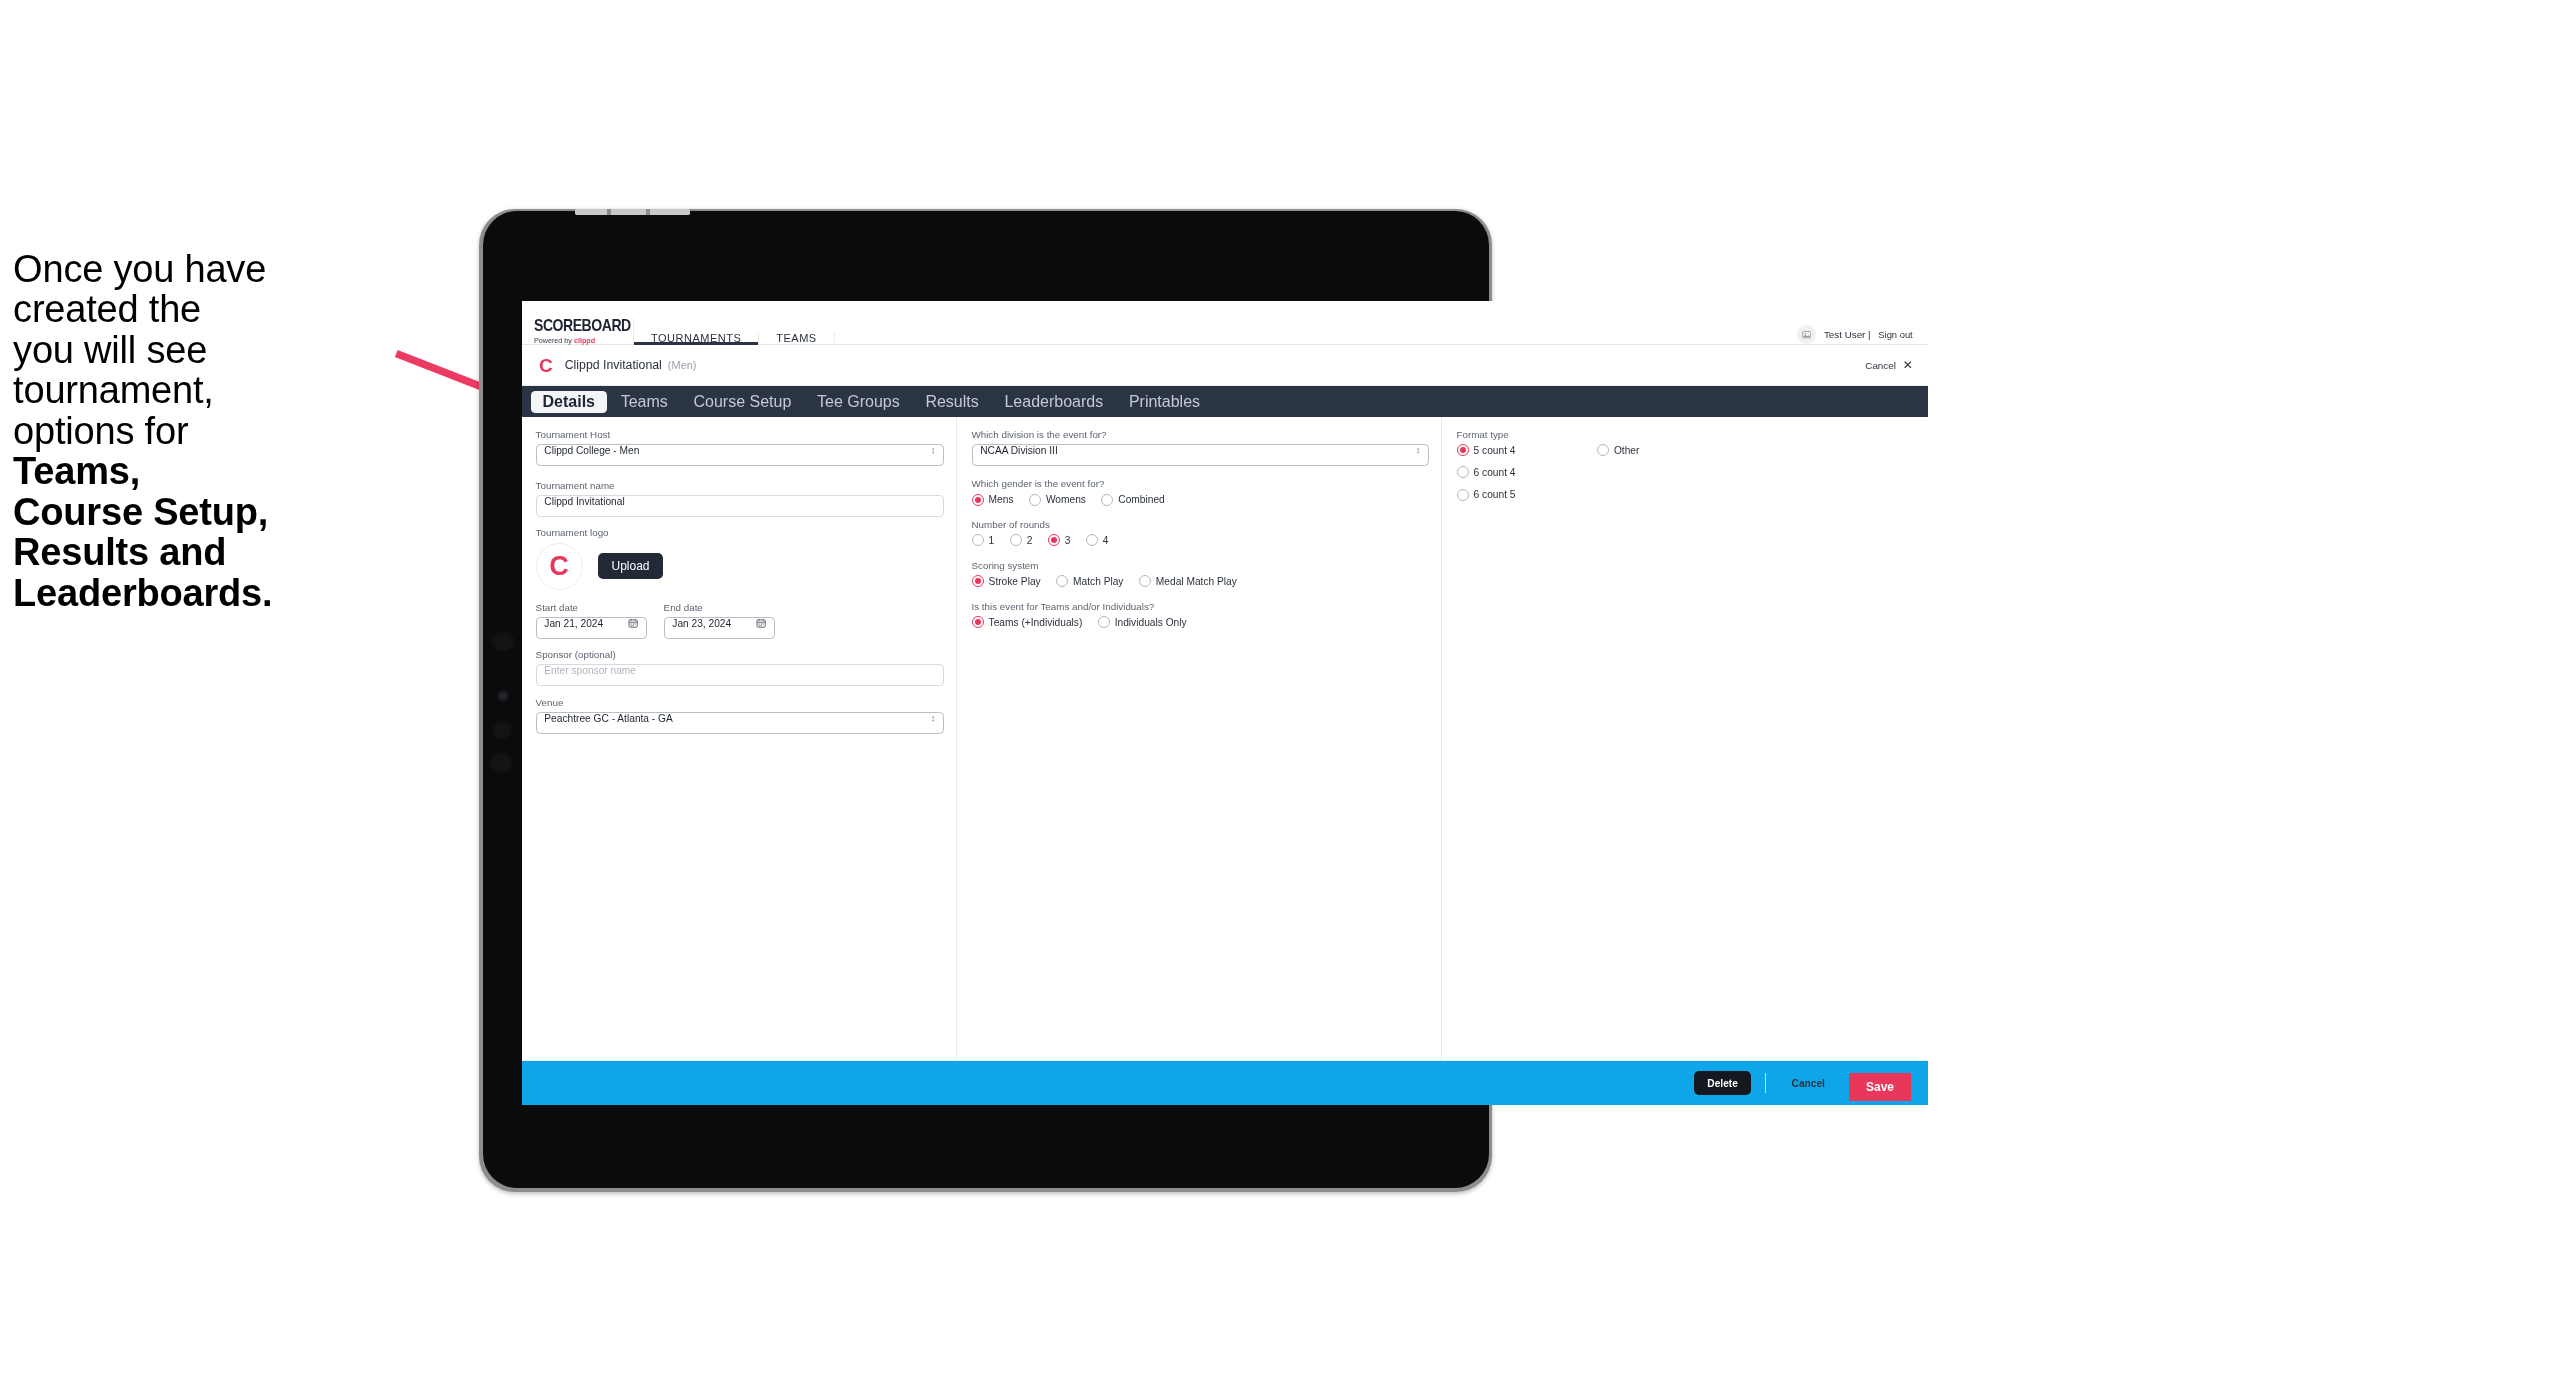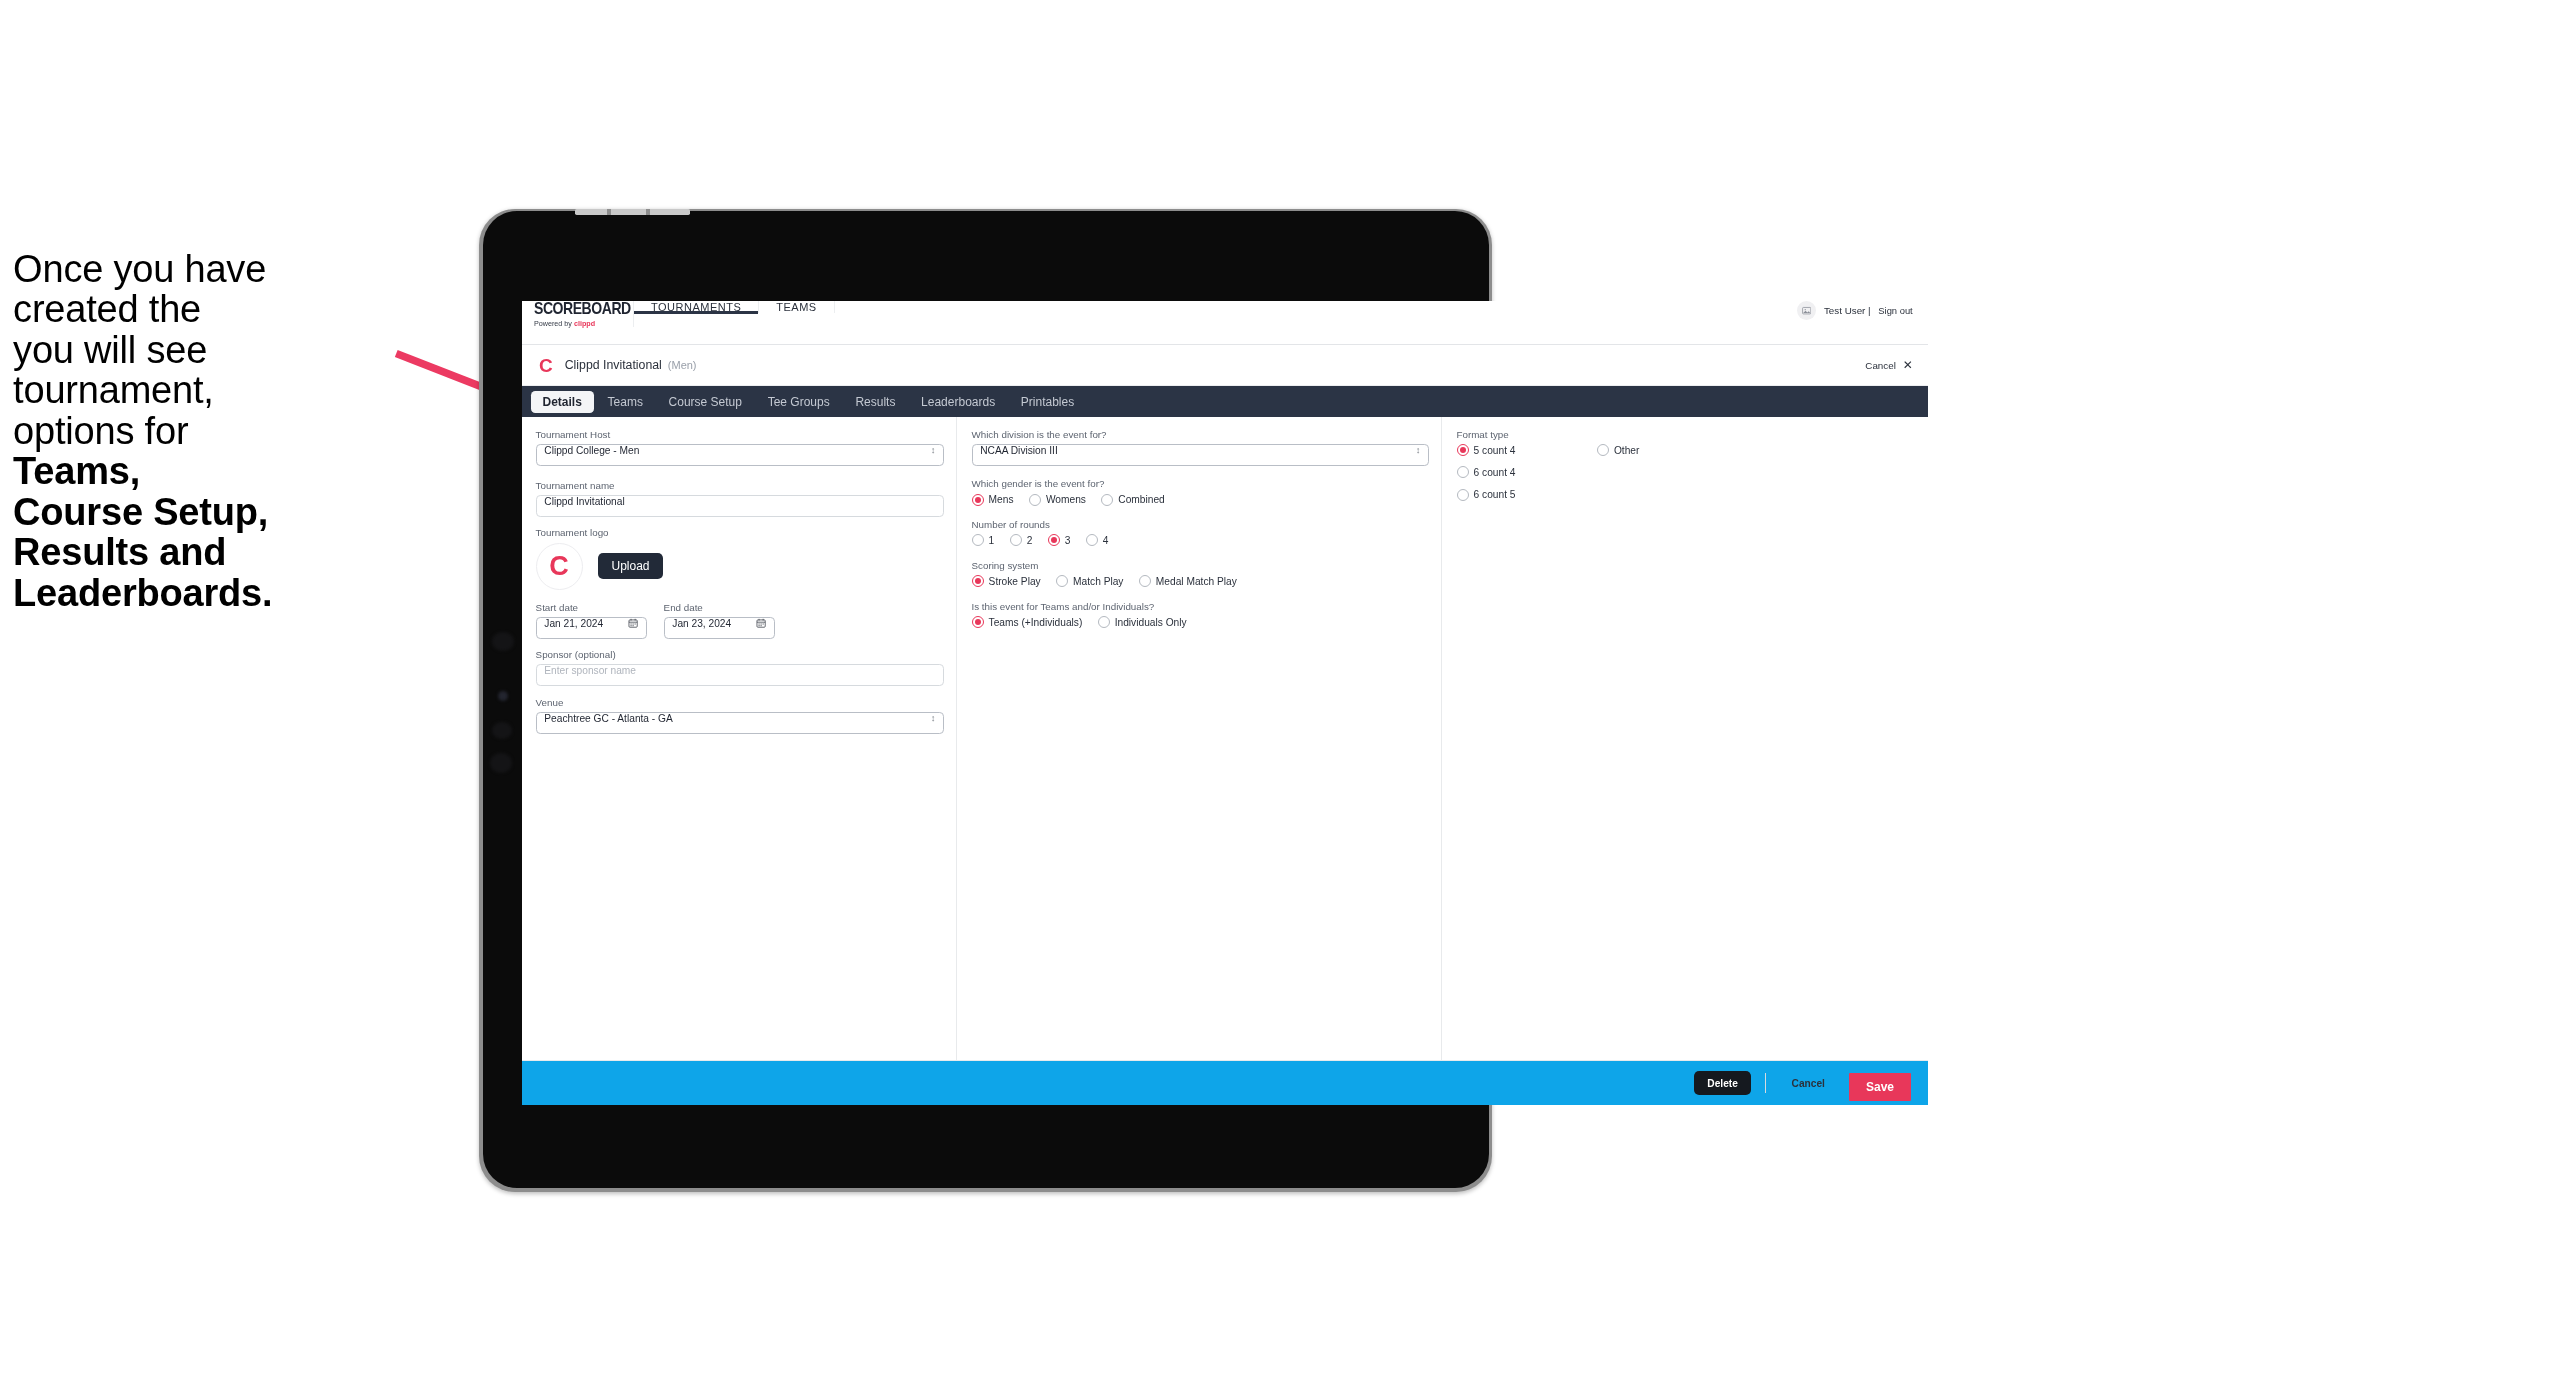--- a/index.html
+++ b/index.html
@@ -57,21 +57,21 @@
     left: 522px; top: 301px;
     width: 1406px; height: 804px;
     background: #ffffff;
     overflow: hidden;
   }
 
   
   .topbar {
     height: 44px; background: #fff;
     border-bottom: 0.9px solid #e3e5e8;
-    display: flex; align-items: flex-start;
+    display: flex; align-items: flex-end;
     position: relative;
   }
   .logo-cell {
     width: 112px; display:flex; flex-direction:column; justify-content:center;
     padding-left: 12px; border-right:0.9px solid #eceef0;
   }
   .logo-main {
     font-family: "Liberation Sans", sans-serif;
     font-weight: 700; font-size: 14.5px; letter-spacing: -0.5px;
     color:#1f2430; line-height:1; transform: scaleY(1.18) scaleX(0.97); transform-origin:left center;
@@ -111,21 +111,21 @@
   .cancel-x { margin-left:auto; display:flex; align-items:center; gap:6.8px; cursor:pointer;}
   .cancel-x .lbl { font-size:9.8px; color:#2b313c; }
   .cancel-x .xg { font-size:12px; color:#2b313c; line-height:1; }
 
   
   .tabstrip {
     height: 31px; background:#2b3445; display:flex; align-items:center;
     padding-left: 8.5px; gap: 1.7px;
   }
   .tab {
-    font-size: 12px; color:#c4c9d2; padding: 0 12px; height:22px;
+    font-size: 16px; color:#c4c9d2; padding: 0 12px; height:22px;
     display:flex; align-items:center; border-radius:4.3px; cursor:pointer;
   }
   .tab.active { background:#f4f5f7; color:#1f2430; font-weight:700; }
 
   
   .formarea {
     display:flex; height: 644px; background:#fff;
     border-bottom:0.9px solid #e8eaec;
   }
   .col { padding: 12px 0 0 0; position:relative; }

